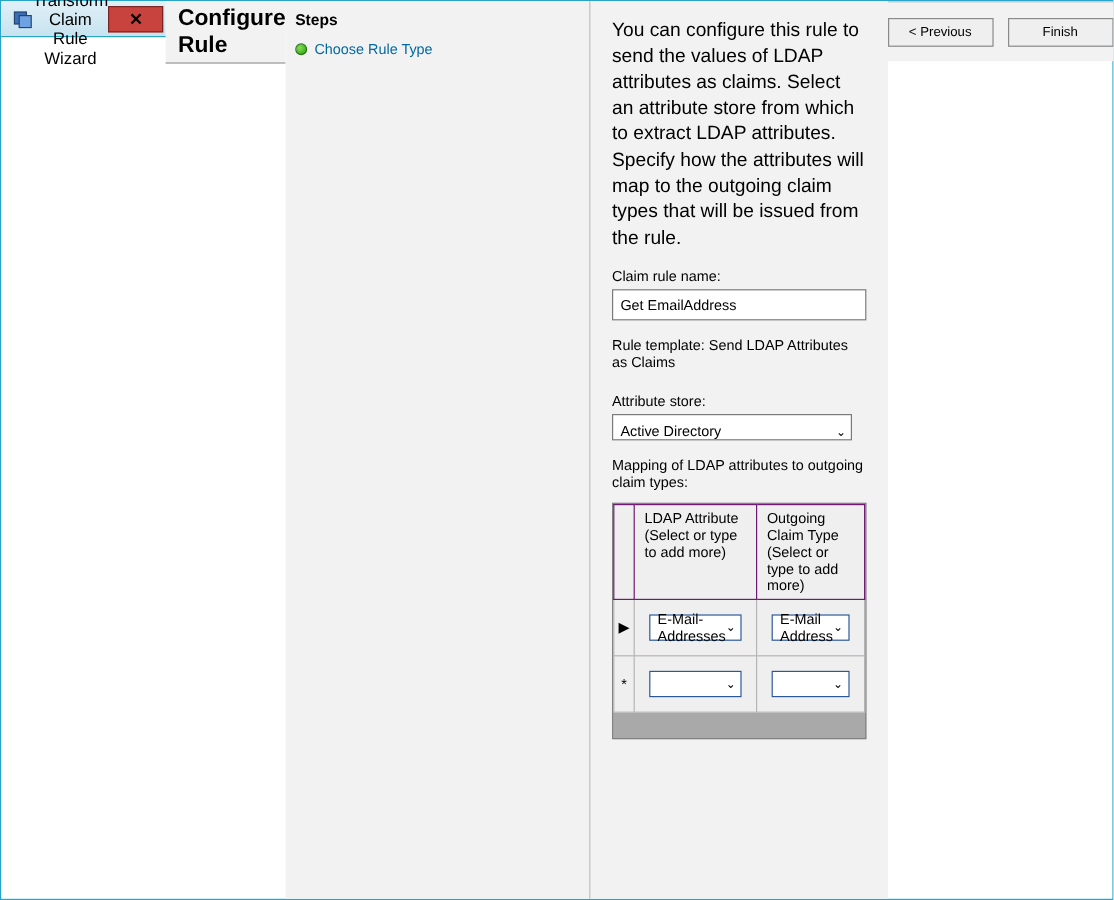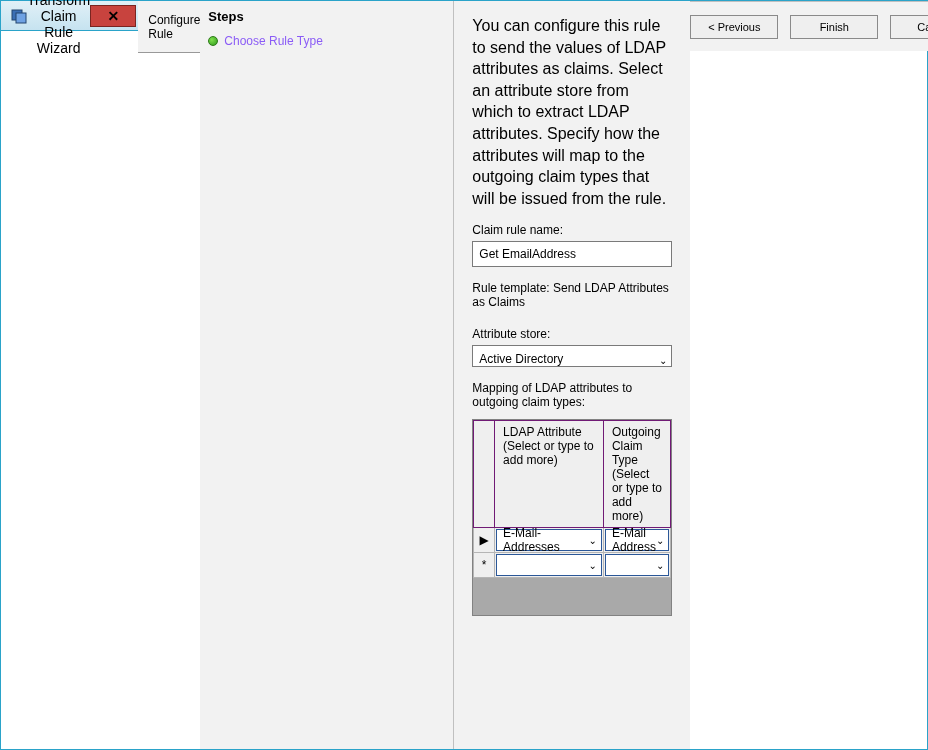--- a/index.html
+++ b/index.html
@@ -53,22 +53,22 @@
   }
   .header-area {
     height: 52px;
     border-bottom: 1px solid #999;
     display: flex;
     align-items: center;
     padding-left: 10px;
     background: #f2f2f2;
   }
   .header-area h1 {
-    font-size: 12px;
-    font-weight: normal;
+    font-size: 19px;
+    font-weight: bold;
     margin: 0;
   }
   .body-area {
     flex: 1;
     display: flex;
     background: #f2f2f2;
   }
   .sidebar {
     width: 254px;
     border-right: 1px solid #c0c0c0;
@@ -82,21 +82,21 @@
   .step-item {
     display: flex;
     align-items: center;
     gap: 6px;
     padding: 6px 8px 6px 8px;
     font-size: 12px;
   }
   .step-item.selected {
     background: #e6e6e6;
   }
-  .step-item a { color: #8b5cf6; text-decoration: none; }
+  .step-item a { color: #0369a1; text-decoration: none; }
   .step-item span.current { color: #000; }
   .step-bullet {
     width: 10px; height: 10px;
     border-radius: 50%;
     background: radial-gradient(circle at 35% 35%, #7fe04c, #2f9a1d);
     border: 1px solid #2b7a17;
   }
   .main {
     flex: 1;
     padding: 14px 18px 0 18px;
@@ -163,21 +163,21 @@
   }
   .grid td .cell-combo {
     display: flex;
     align-items: center;
     justify-content: space-between;
     background: #fff;
     border: 1px solid #2b5797;
     height: 22px;
     padding: 0 4px 0 6px;
     font-size: 12px;
-    margin: 1px;
+    margin: 12px;
     cursor: pointer;
   }
   .grid td .cell-combo .chev { font-size: 10px; }
   .th-rowhead { width: 40px; }
   .footer {
     height: 50px;
     border-top: 1px solid #c0c0c0;
     display: flex;
     justify-content: flex-end;
     align-items: center;

